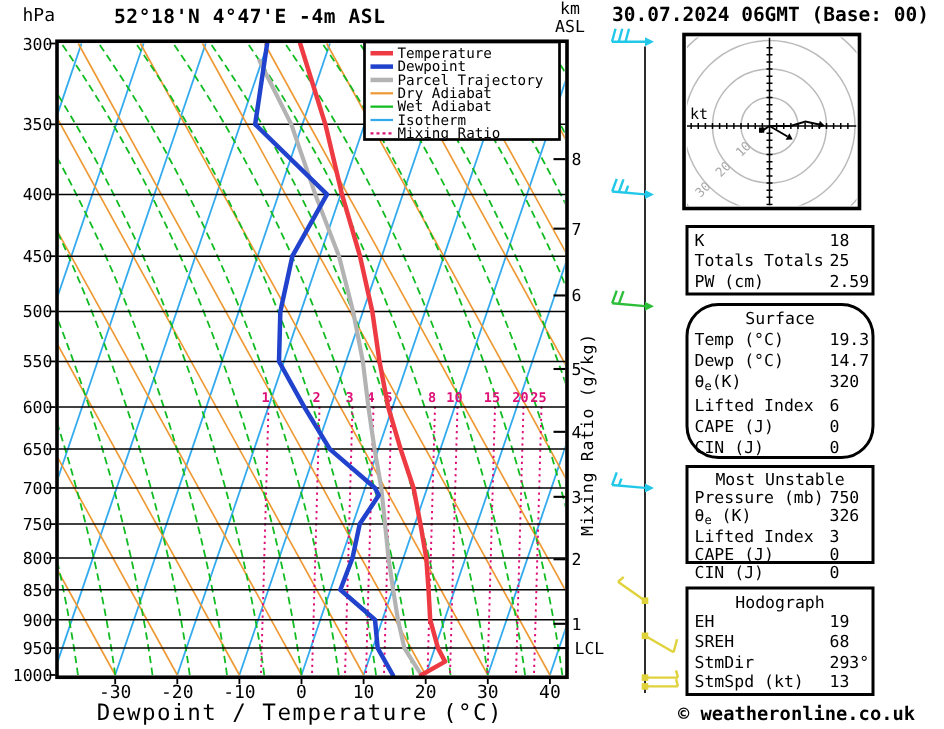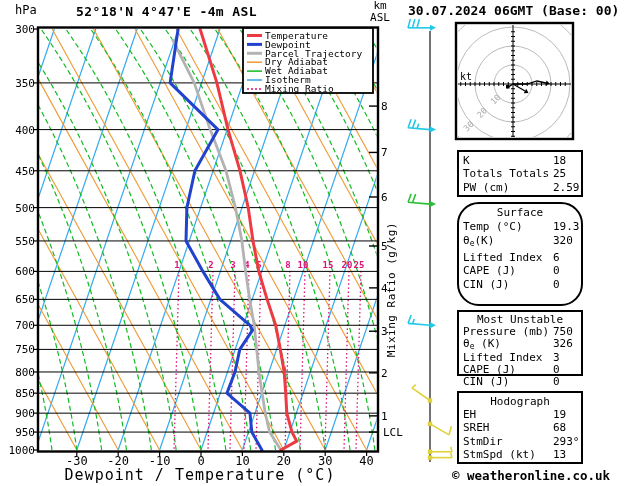--- a/index.html
+++ b/index.html
@@ -355,20 +355,21 @@
   <div id="kt-label" class="abs">kt</div>
   <div id="panels">
       <div class="panel-box" style="top: 150px; height: 47px; line-height: 13.3333px;">
         <div class="panel-row"><span>K</span><span class="val">18</span></div>
         <div class="panel-row"><span>Totals Totals</span><span class="val">25</span></div>
         <div class="panel-row"><span>PW (cm)</span><span class="val">2.59</span></div>
       </div>
       <div class="panel-box" style="top: 202px; height: 104px; line-height: 13.8571px; border-radius: 22px;">
         <div class="panel-title">Surface</div>
         <div class="panel-row"><span>Temp (°C)</span><span class="val">19.3</span></div>
+        <div class="panel-row"><span>Dewp (°C)</span><span class="val">14.7</span></div>
         <div class="panel-row"><span>θ<span class="sub">e</span>(K)</span><span class="val">320</span></div>
         <div class="panel-row"><span>Lifted Index</span><span class="val">6</span></div>
         <div class="panel-row"><span>CAPE (J)</span><span class="val">0</span></div>
         <div class="panel-row"><span>CIN (J)</span><span class="val">0</span></div>
       </div>
       <div class="panel-box" style="top: 310px; height: 66px; line-height: 11.8333px;">
         <div class="panel-title">Most Unstable</div>
         <div class="panel-row"><span>Pressure (mb)</span><span class="val">750</span></div>
         <div class="panel-row"><span>θ<span class="sub">e</span> (K)</span><span class="val">326</span></div>
         <div class="panel-row"><span>Lifted Index</span><span class="val">3</span></div>

